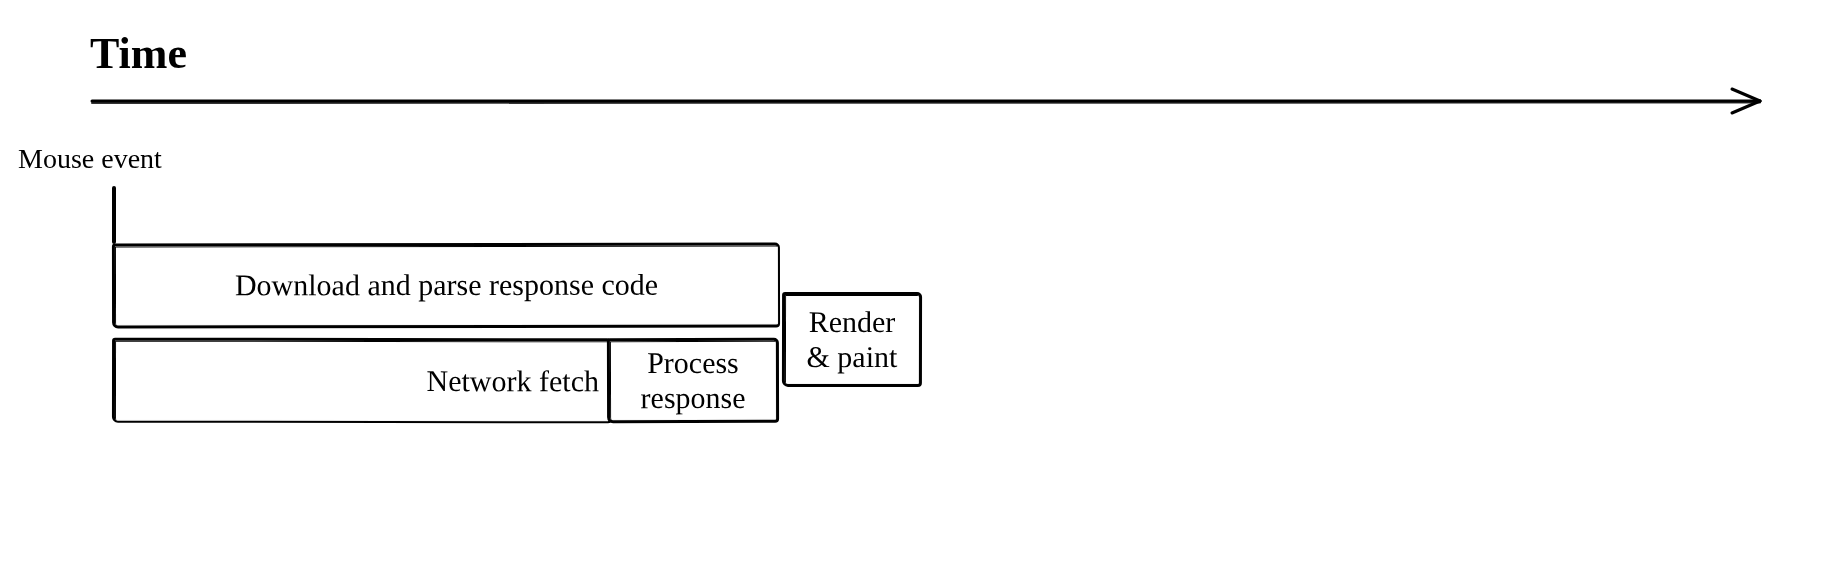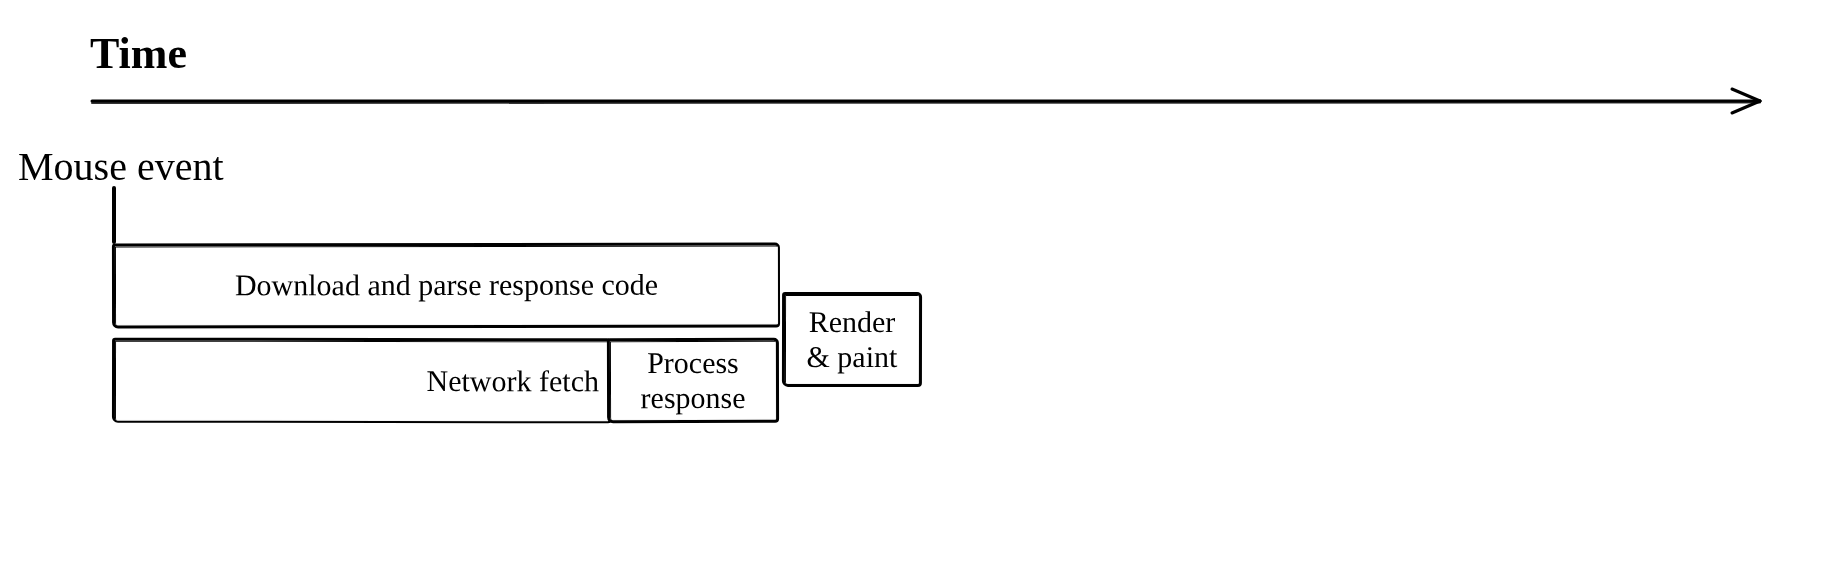--- a/index.html
+++ b/index.html
@@ -27,21 +27,21 @@
     position: absolute;
     left: 90px;
     top: 86px;
     width: 1700px;
     height: 30px;
   }
   .event-label {
     position: absolute;
     left: 18px;
     top: 143px;
-    font-size: 40px;
+    font-size: 28px;
   }
   .tick {
     position: absolute;
     left: 112px;
     top: 186px;
     width: 4px;
     height: 58px;
     background: #000;
     border-radius: 2px;
   }

